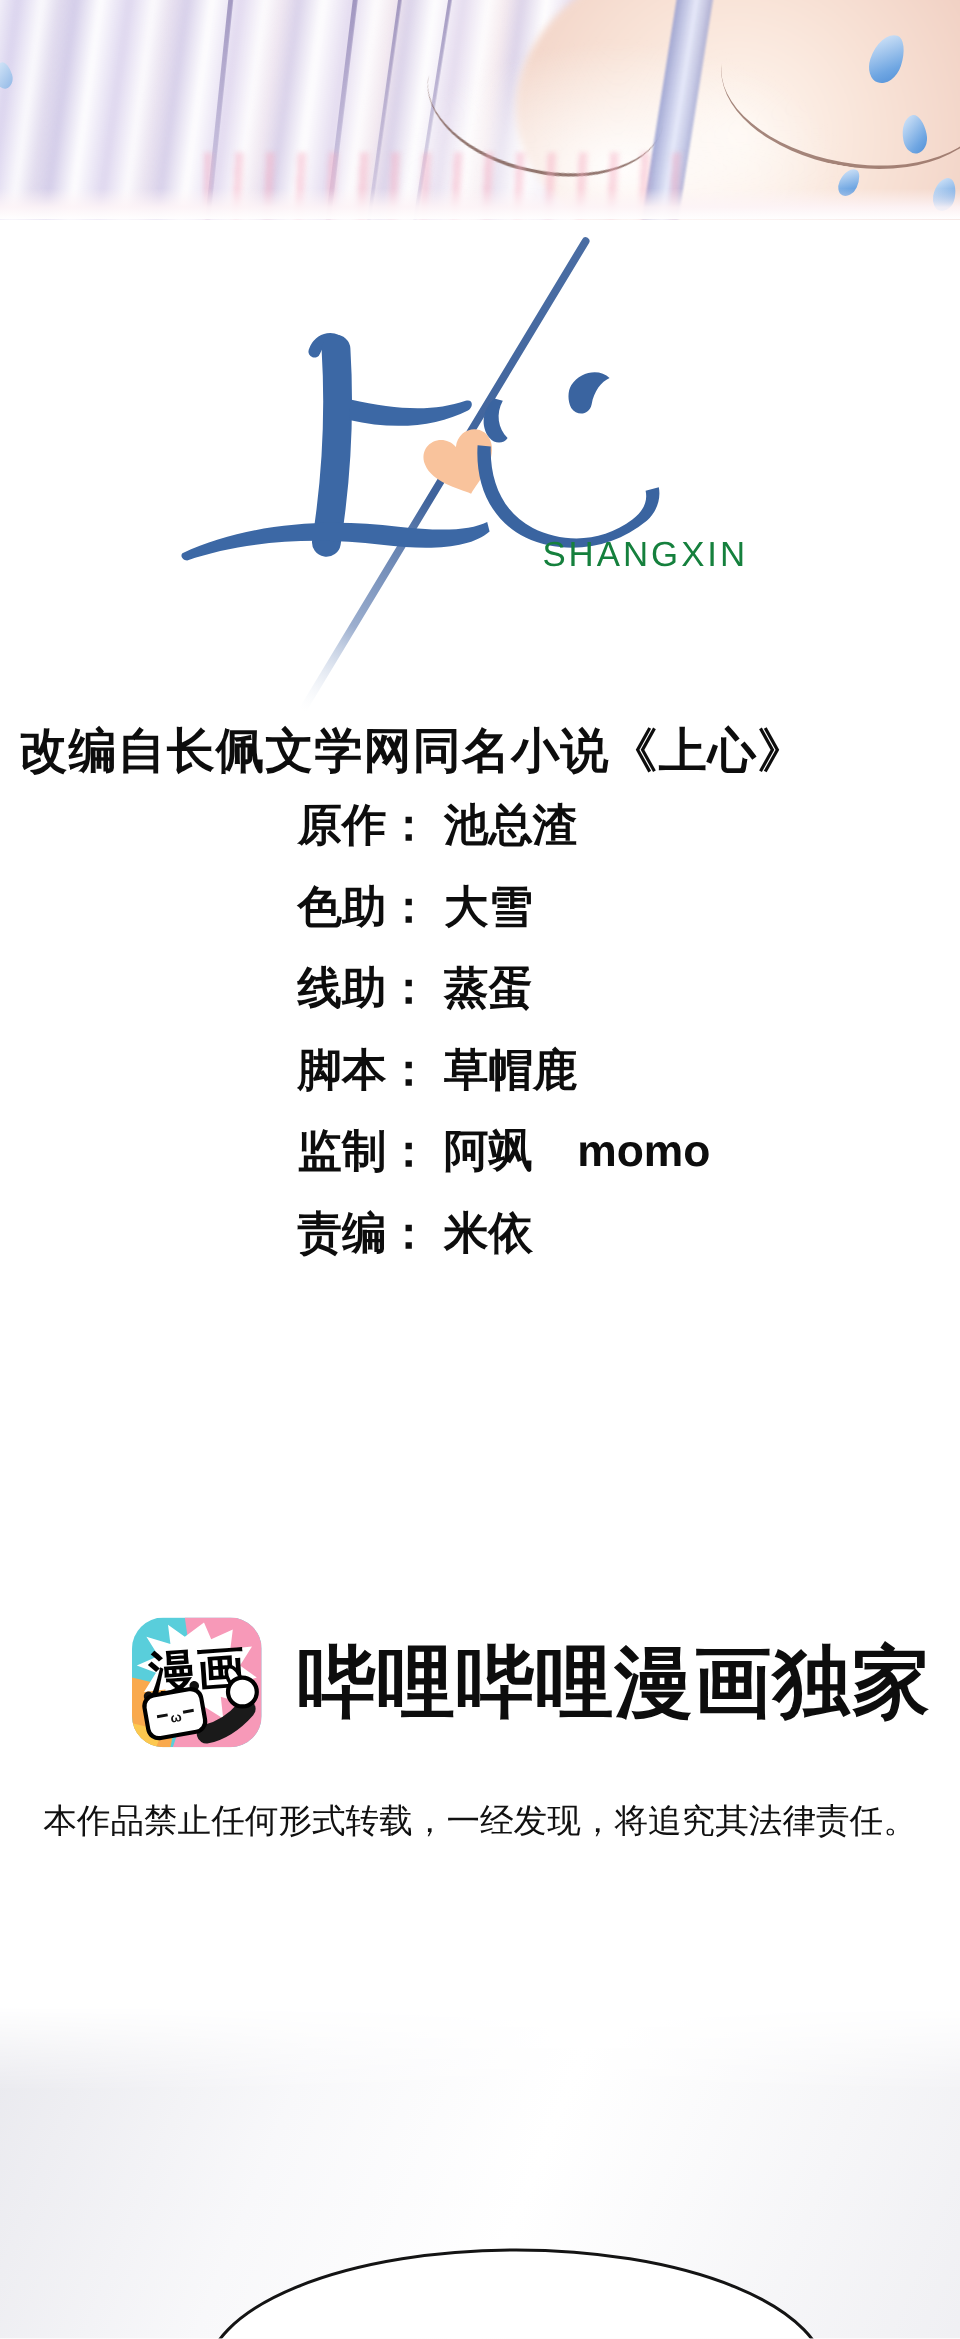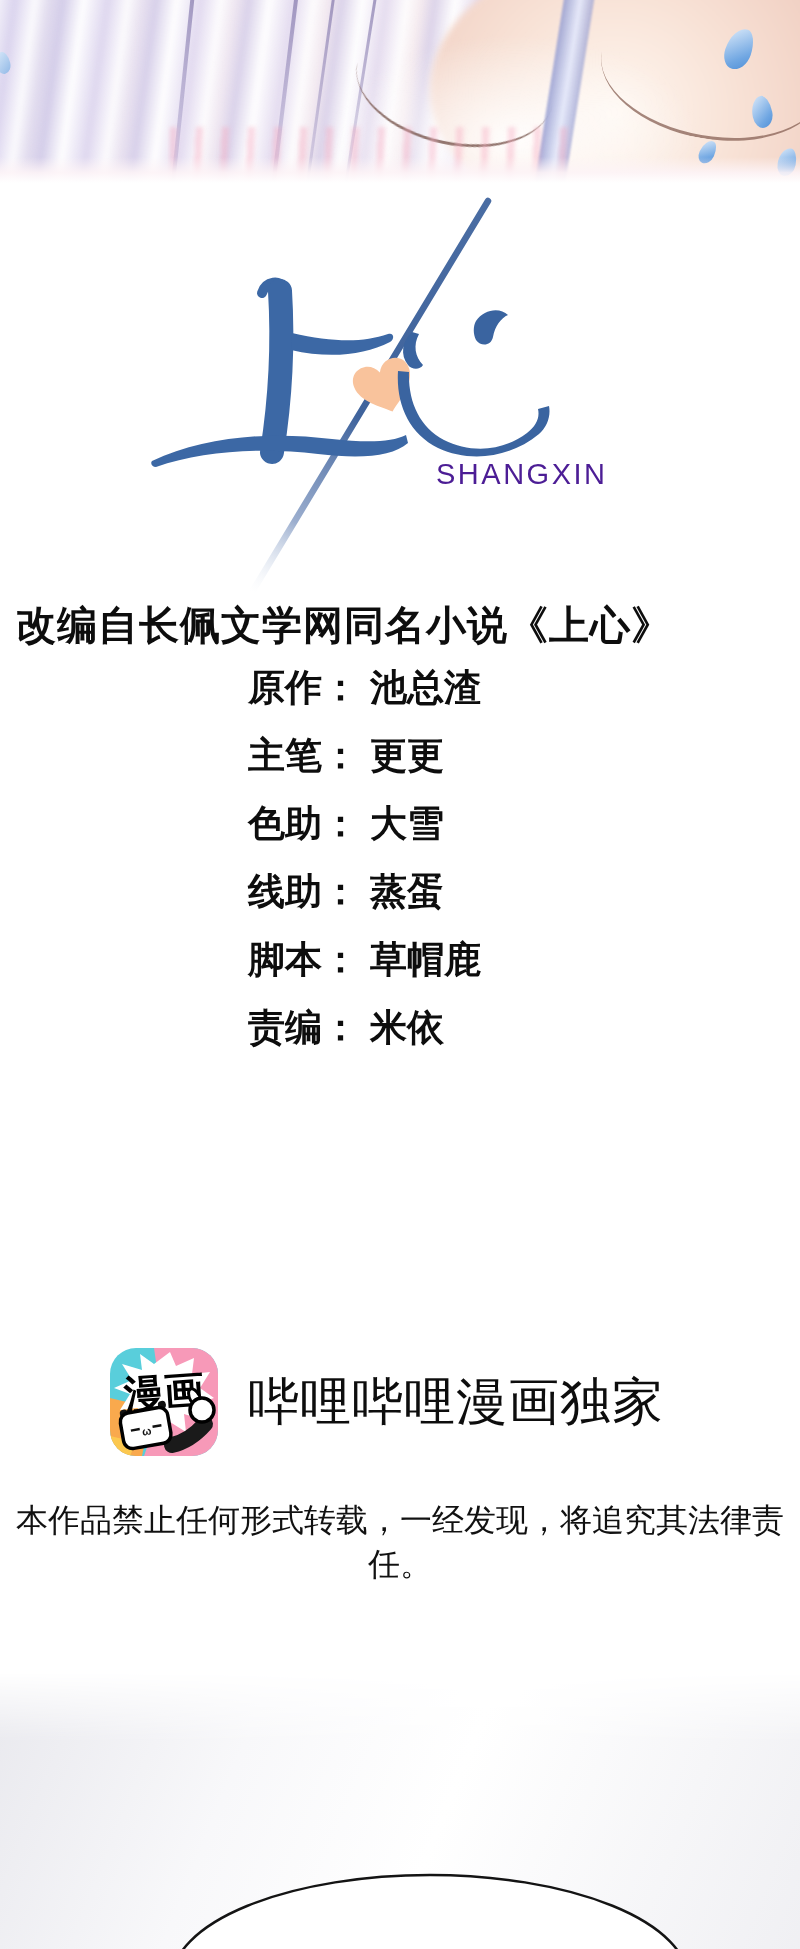--- a/index.html
+++ b/index.html
@@ -34,38 +34,38 @@
   .d5{left:-4px;top:52px;width:14px;height:22px;transform:rotate(-16deg);
       background:linear-gradient(140deg,#dcebfa,#8fb7e6);}
   .pink-streaks{left:170px;bottom:-6px;width:400px;height:62px;filter:blur(2px);opacity:.8;
      background:repeating-linear-gradient(93deg,rgba(246,170,192,.55) 0 5px,rgba(255,255,255,0) 9px 26px);}
   .banner-fade{left:0;bottom:0;width:100%;height:26px;
      background:linear-gradient(to bottom,rgba(255,255,255,0),rgba(253,244,247,.9) 60%,#ffffff);}
 
   
   .logo{position:absolute;left:140px;top:195px;width:480px;height:400px;}
   .logo svg{position:absolute;left:0;top:0;}
-  .shangxin{position:absolute;left:296px;top:252px;font-size:29px;letter-spacing:2.5px;
-            color:#4c1d95;font-weight:500;margin-top:11px;}
+  .shangxin{position:absolute;left:312px;top:252px;font-size:29px;letter-spacing:2.5px;
+            color:#15803d;font-weight:500;}
   .sr{position:absolute;width:1px;height:1px;overflow:hidden;clip-path:inset(50%);white-space:nowrap;}
 
   
   .headline{position:absolute;left:0;top:598px;width:688px;text-align:center;
             font-size:40px;font-weight:900;letter-spacing:1px;}
   .credits{position:absolute;left:248px;top:669px;display:flex;flex-direction:column;gap:31px;}
   .credit-row{display:flex;font-size:37px;font-weight:700;line-height:37px;}
   .credit-label{width:122px;flex:0 0 auto;}
   .credit-value{white-space:pre;}
 
   
   .publisher{position:absolute;left:110px;top:1348px;display:flex;align-items:center;gap:30px;}
   .app-icon{width:108px;height:108px;flex:0 0 auto;}
-  .publisher-name{font-size:51px;font-weight:400;letter-spacing:1px;}
+  .publisher-name{font-size:65px;font-weight:700;letter-spacing:1px;}
   .disclaimer{position:absolute;left:0;top:1499px;width:800px;text-align:center;
-              font-size:32px;font-weight:500;color:#111;}
+              font-size:28px;font-weight:500;color:#111;}
 
   
   .bottom-shade{position:absolute;left:0;top:1672px;width:800px;height:277px;
      background:linear-gradient(112deg,#e9e9ee 0%,#f8f8fa 30%,#ffffff 55%,#ededf1 108%);
      -webkit-mask-image:linear-gradient(to bottom,rgba(0,0,0,0),#000 70px);
      mask-image:linear-gradient(to bottom,rgba(0,0,0,0),#000 70px);}
   .bubble-svg{position:absolute;left:0;top:1560px;}
 </style>
 </head>
 <body>
@@ -121,34 +121,34 @@
   </div>
 
   <div class="headline">改编自长佩文学网同名小说《上心》</div>
 
   <div class="credits">
     <div class="credit-row">
       <span class="credit-label">原作：</span>
       <span class="credit-value">池总渣</span>
     </div>
     <div class="credit-row">
-      <span class="credit-label">主笔：</span>
-      <span class="credit-value">更更</span>
-    </div>
-    <div class="credit-row">
       <span class="credit-label">色助：</span>
       <span class="credit-value">大雪</span>
     </div>
     <div class="credit-row">
       <span class="credit-label">线助：</span>
       <span class="credit-value">蒸蛋</span>
     </div>
     <div class="credit-row">
       <span class="credit-label">脚本：</span>
       <span class="credit-value">草帽鹿</span>
+    </div>
+    <div class="credit-row">
+      <span class="credit-label">监制：</span>
+      <span class="credit-value">阿飒　momo</span>
     </div>
     <div class="credit-row">
       <span class="credit-label">责编：</span>
       <span class="credit-value">米依</span>
     </div>
   </div>
 
   <div class="publisher">
     <svg class="app-icon" viewBox="0 0 108 108">
       <defs>

